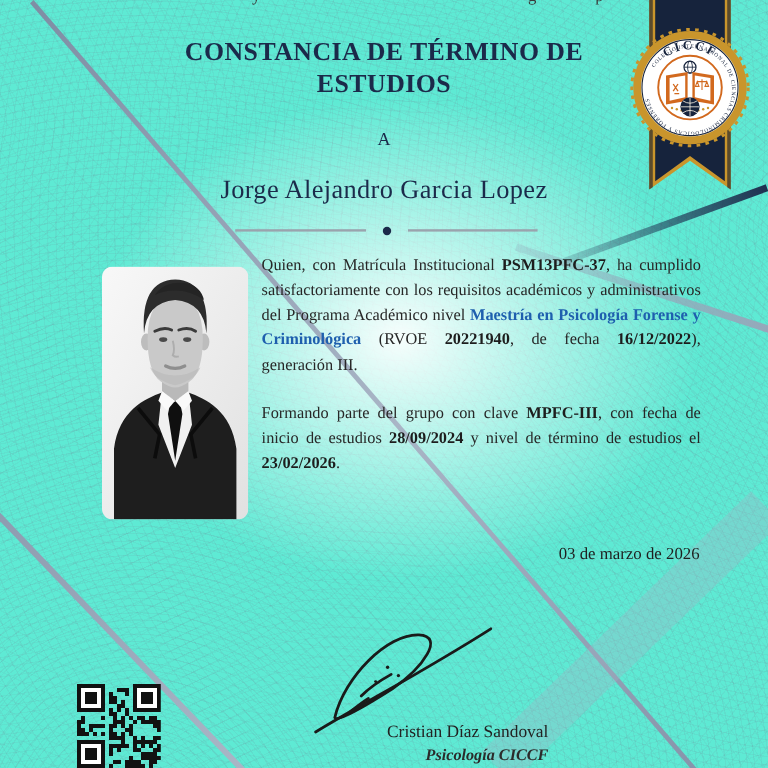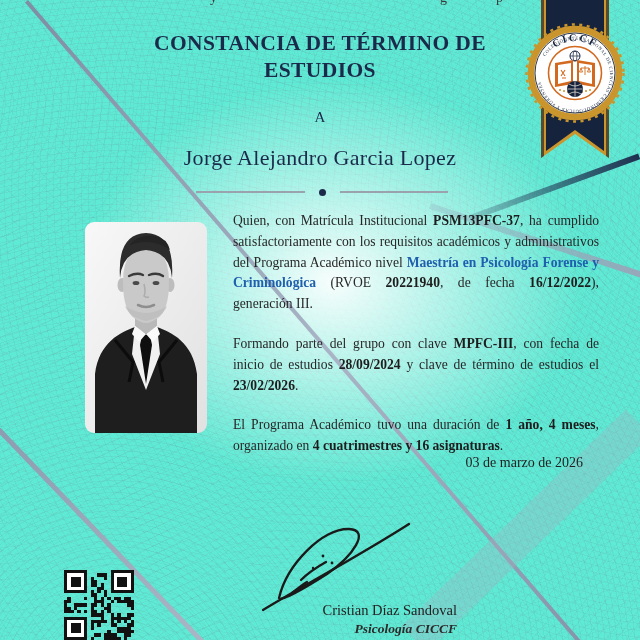--- a/index.html
+++ b/index.html
@@ -37,21 +37,21 @@
     font-size:22px;font-weight:normal;color:#1b2a4a;letter-spacing:.3px;}
   .divider{position:absolute;z-index:3;left:196px;top:186px;width:252px;height:12px;
     display:flex;align-items:center;}
   .divider .rule{flex:1;height:1.6px;background:#9aa3ad;}
   .divider .dot{width:7px;height:7px;border-radius:50%;background:#1b2a4a;margin:0 14px;}
 
   .photo{position:absolute;z-index:3;left:85px;top:222px;width:122px;height:211px;
     border-radius:9px;overflow:hidden;}
   .photo svg{display:block;}
 
-  .body-text{position:absolute;z-index:3;left:218px;top:211px;width:366px;color:#272727;margin-left:15px;}
+  .body-text{position:absolute;z-index:3;left:218px;top:211px;width:366px;color:#272727;}
   .body-text p{margin:0 0 19px;text-align:justify;font-size:13.6px;line-height:20.8px;}
   .seg-b{font-weight:bold;color:#1d1d1d;}
   .seg-bb{font-weight:bold;color:#1e5fae;}
 
   .dateline{position:absolute;z-index:3;right:57px;top:452px;text-align:right;
     font-size:14px;line-height:22px;color:#1f1f1f;}
 
   .signature{position:absolute;z-index:3;left:255px;top:516px;width:168px;height:100px;}
   .signer{position:absolute;z-index:3;left:217px;top:601px;width:240px;text-align:right;color:#222;}
   .signer .sname{font-size:14.5px;line-height:19px;}
@@ -114,22 +114,21 @@
       <polygon points="57,113 65,113 67,123 61,162 55,123" fill="#0f0f0f"></polygon>
       <polygon points="50,104 61,112 54,120 47,112" fill="#fafafa"></polygon>
       <polygon points="72,104 61,112 68,120 75,112" fill="#fafafa"></polygon>
       <path d="M30,118 L48,140 L44,160" stroke="#0c0c0c" stroke-width="3" fill="none"></path>
       <path d="M92,118 L74,140 L78,160" stroke="#0c0c0c" stroke-width="3" fill="none"></path>
     </svg>
   </div>
 
   <div class="body-text">
     <p><span class="seg-n">Quien, con Matrícula Institucional </span><span class="seg-b">PSM13PFC-37</span><span class="seg-n">, ha cumplido satisfactoriamente con los requisitos académicos y administrativos del Programa Académico nivel </span><span class="seg-bb">Maestría en Psicología Forense y Criminológica</span><span class="seg-n"> (RVOE </span><span class="seg-b">20221940</span><span class="seg-n">, de fecha </span><span class="seg-b">16/12/2022</span><span class="seg-n">), generación III.</span></p>
-    <p><span class="seg-n">Formando parte del grupo con clave </span><span class="seg-b">MPFC-III</span><span class="seg-n">, con fecha de inicio de estudios </span><span class="seg-b">28/09/2024</span><span class="seg-n"> y clave de término de estudios el </span><span class="seg-b">23/02/2026</span><span class="seg-n">.</span></p>
-    <p><span class="seg-n">El Programa Académico tuvo una duración de </span><span class="seg-b">1 año, 4 meses</span><span class="seg-n">, organizado en </span><span class="seg-b">4 cuatrimestres y 16 asignaturas</span><span class="seg-n">.</span></p>
+    <p><span class="seg-n">Formando parte del grupo con clave </span><span class="seg-b">MPFC-III</span><span class="seg-n">, con fecha de inicio de estudios </span><span class="seg-b">28/09/2024</span><span class="seg-n"> y nivel de término de estudios el </span><span class="seg-b">23/02/2026</span><span class="seg-n">.</span></p>
   </div>
 
   <div class="dateline">
     <div>03 de marzo de 2026</div>
   </div>
 
   <svg class="signature" viewBox="0 0 168 100">
     <g stroke="#1a1a1a" stroke-width="2.3" fill="none" stroke-linecap="round">
       <path d="M24,82 C32,48 68,12 94,13 C116,14 98,40 72,58 C50,72 26,86 24,82 Z"></path>
       <path d="M8,94 C44,72 104,40 154,8"></path>

